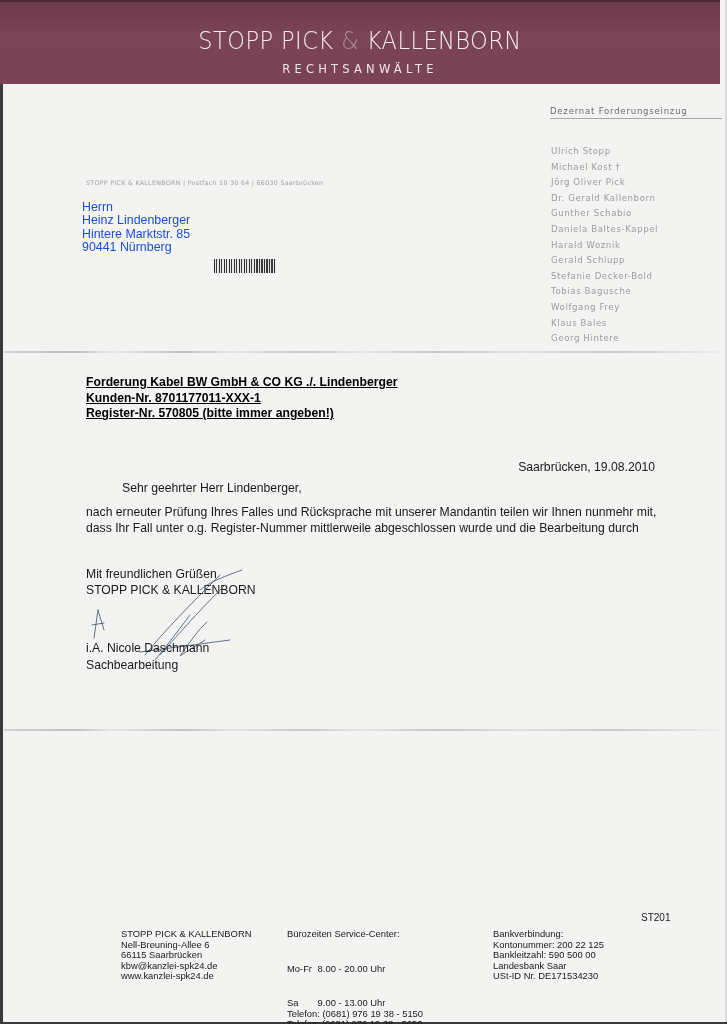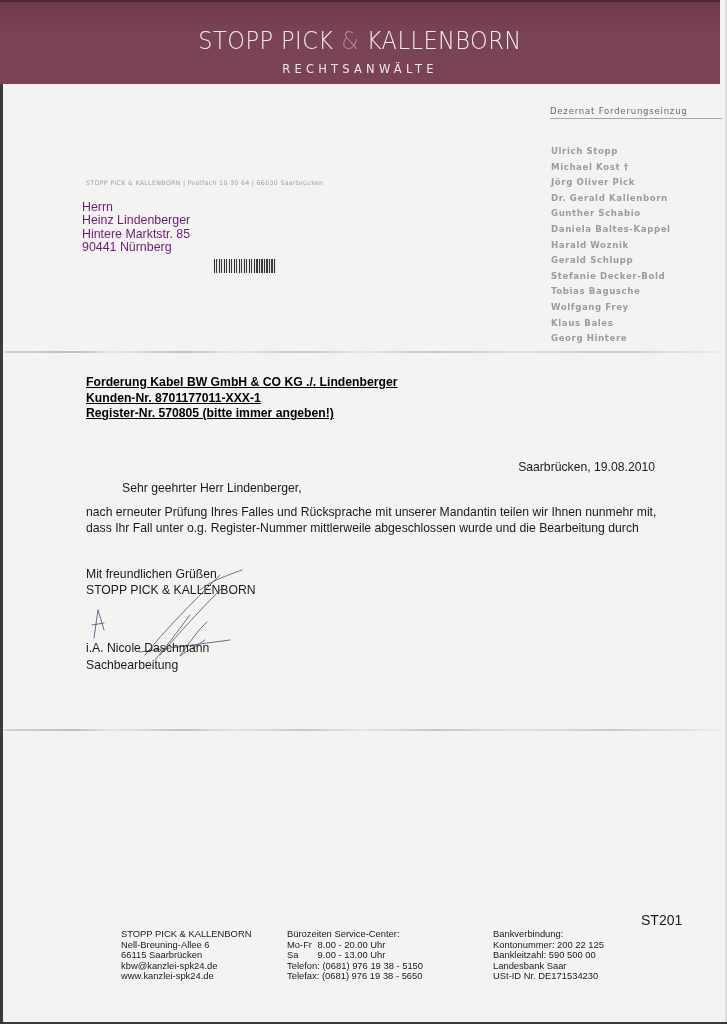--- a/index.html
+++ b/index.html
@@ -40,31 +40,31 @@
     }
     .dept {
       position: absolute; left: 550px; top: 106px; width: 172px;
       font-family: "DejaVu Sans", sans-serif; font-size: 8.5px;
       letter-spacing: 0.8px; color: #6b6b6b;
       border-bottom: 1px solid #a8a8a8; padding-bottom: 2px;
     }
     .partners {
       position: absolute; left: 551px; top: 144px; list-style: none; margin: 0; padding: 0;
       font-family: "DejaVu Sans", sans-serif; font-size: 8.6px;
-      letter-spacing: 0.6px; color: #9c9c9c; font-weight: bold;
+      letter-spacing: 0.6px; color: #9c9c9c;
     }
     .partners li { height: 15.6px; line-height: 15.6px; white-space: nowrap; }
     .sender-line {
       position: absolute; left: 86px; top: 179px;
       font-family: "DejaVu Sans", sans-serif; font-size: 6.3px; letter-spacing: 0.3px;
       color: #a0a0a0; white-space: nowrap;
     }
     .recipient {
       position: absolute; left: 82px; top: 201px; font-size: 12.4px; line-height: 13.4px;
-      color: #701a75;
+      color: #1d4ed8;
     }
     .recipient div { white-space: nowrap; }
     .barcode {
       position: absolute; left: 214px; top: 259px; width: 62px; height: 14px;
       background: repeating-linear-gradient(90deg,
         #2d2d2d 0px, #2d2d2d 1.5px, #e8e8e8 1.5px, #e8e8e8 2.5px,
         #3a3a3a 2.5px, #3a3a3a 3.5px, #e8e8e8 3.5px, #e8e8e8 5px);
     }
     .fold {
       position: absolute; left: 4px; width: 716px; height: 2px;
@@ -94,30 +94,30 @@
     .closing {
       position: absolute; left: 86px; top: 567px; font-size: 12.2px; line-height: 15.6px;
     }
     .closing div { white-space: nowrap; }
     .signature-svg { position: absolute; left: 70px; top: 560px; width: 200px; height: 110px; }
     .signer {
       position: absolute; left: 86px; top: 640px; font-size: 12.2px; line-height: 16.5px;
     }
     .signer div { white-space: nowrap; }
     .doc-code {
-      position: absolute; left: 641px; top: 912px; font-size: 14px; color: #1a1a1a;
+      position: absolute; left: 641px; top: 912px; font-size: 10px; color: #1a1a1a;
     }
     .footer-col {
       position: absolute; top: 929px; font-size: 9.4px; line-height: 10.6px; color: #1a1a1a;
     }
     .footer-col div { white-space: nowrap; }
     .footer-col-1 { left: 121px; }
     .footer-col-2 { left: 287px; }
     .footer-col-3 { left: 493px; }
-    .hours-row span { display: inline-block; }
+    .hours-row span { display: inline-block; margin-top: 24px; }
     .hours-day { width: 28px; }
   </style>
 </head>
 <body>
 
 <div class="page-edge-left"></div>
 <div class="page-edge-right"></div>
 <div class="page-edge-bottom"></div>
 
 <header class="banner">

